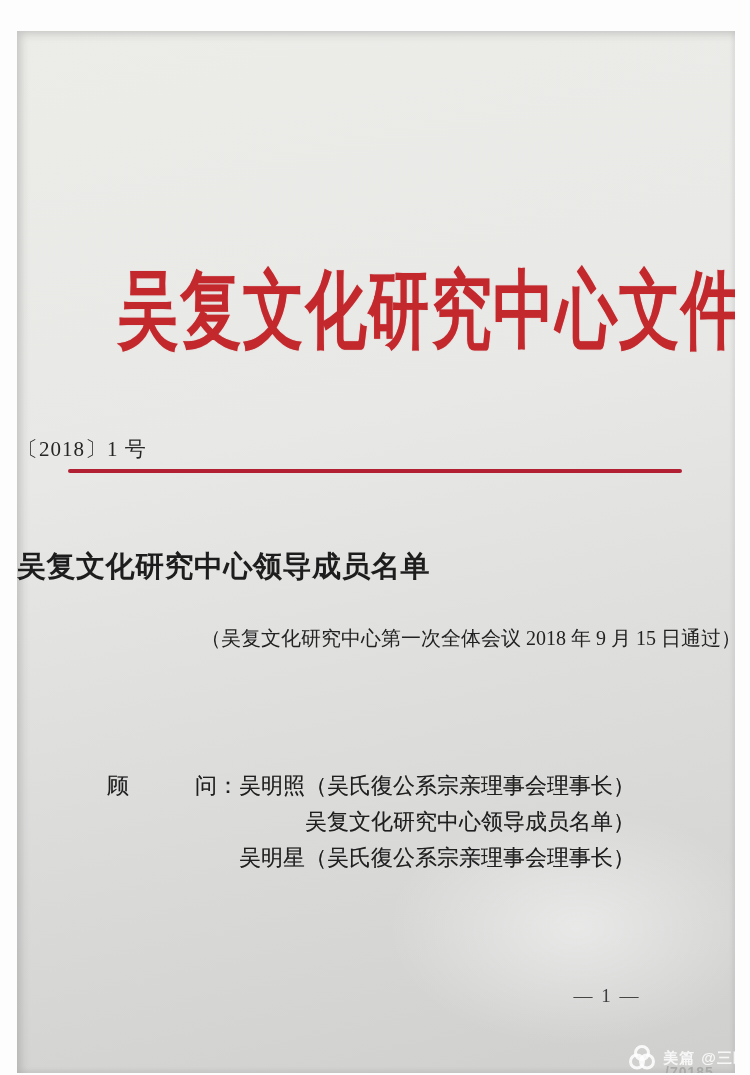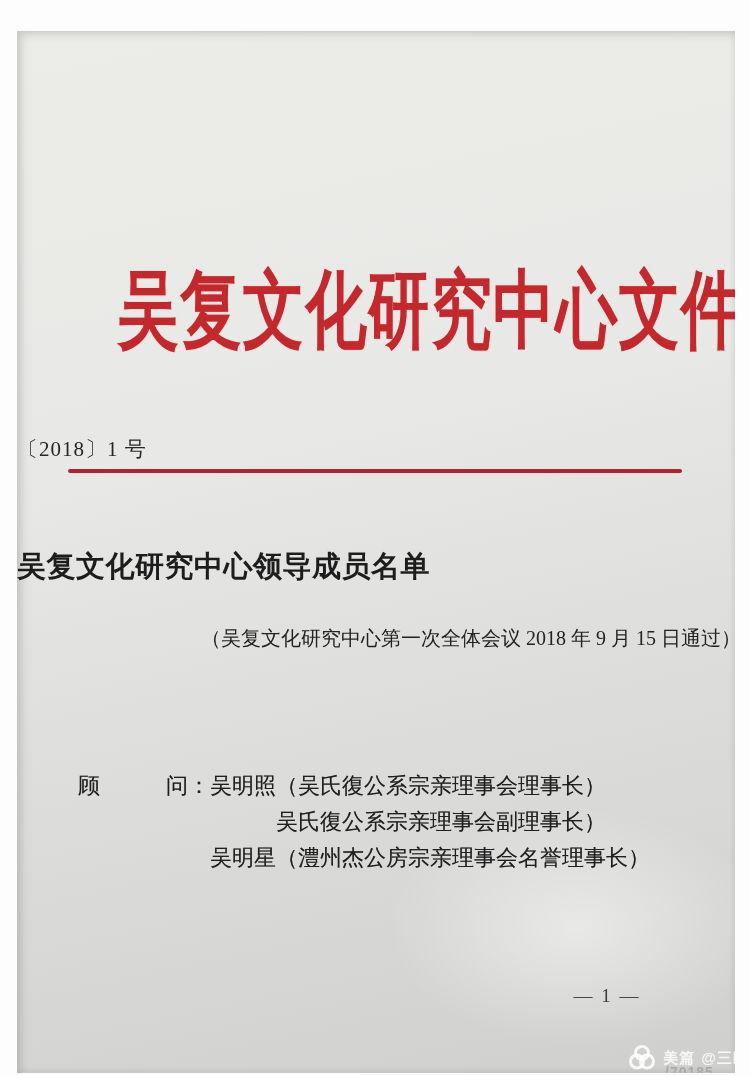--- a/index.html
+++ b/index.html
@@ -74,21 +74,21 @@
   }
   
   .roster {
     position: absolute;
     top: 737px; left: 61px;
     font-size: 22px;
     line-height: 36px;
     color: #1f1f1f;
     text-shadow: 0 0 0.5px rgba(35,35,35,0.5);
   }
-  .roster-line { white-space: pre; }
+  .roster-line { white-space: pre; margin-left: 29px; }
   
   .pageno {
     position: absolute;
     top: 954px; left: 520px;
     width: 140px;
     text-align: center;
     font-size: 19px;
     letter-spacing: 2px;
     color: #3d3d3d;
   }
@@ -128,22 +128,22 @@
   <div class="doc-no">〔2018〕1 号</div>
 
   <div class="divider"></div>
 
   <h1 class="title">吴复文化研究中心领导成员名单</h1>
 
   <div class="subtitle">（吴复文化研究中心第一次全体会议 2018 年 9 月 15 日通过）</div>
 
   <div class="roster">
     <div class="roster-line">顾　　　问：吴明照（吴氏復公系宗亲理事会理事长）</div>
-    <div class="roster-line">　　　　　　　　　吴氏復公系宗亲理事会副理事长）</div>
-    <div class="roster-line">　　　　　　吴明星（澧州杰公房宗亲理事会名誉理事长）</div>
+    <div class="roster-line">　　　　　　　　　吴复文化研究中心领导成员名单）</div>
+    <div class="roster-line">　　　　　　吴明星（吴氏復公系宗亲理事会理事长）</div>
   </div>
 
   <div class="pageno">— 1 —</div>
 
   <div class="wm">
     <span class="wm-logo">
       <svg width="30" height="30" viewBox="0 0 30 30">
         <g fill="none" stroke="rgba(255,255,255,0.85)" stroke-width="3">
           <circle cx="15" cy="10" r="6.5"></circle>
           <circle cx="10" cy="18.5" r="6.5"></circle>

